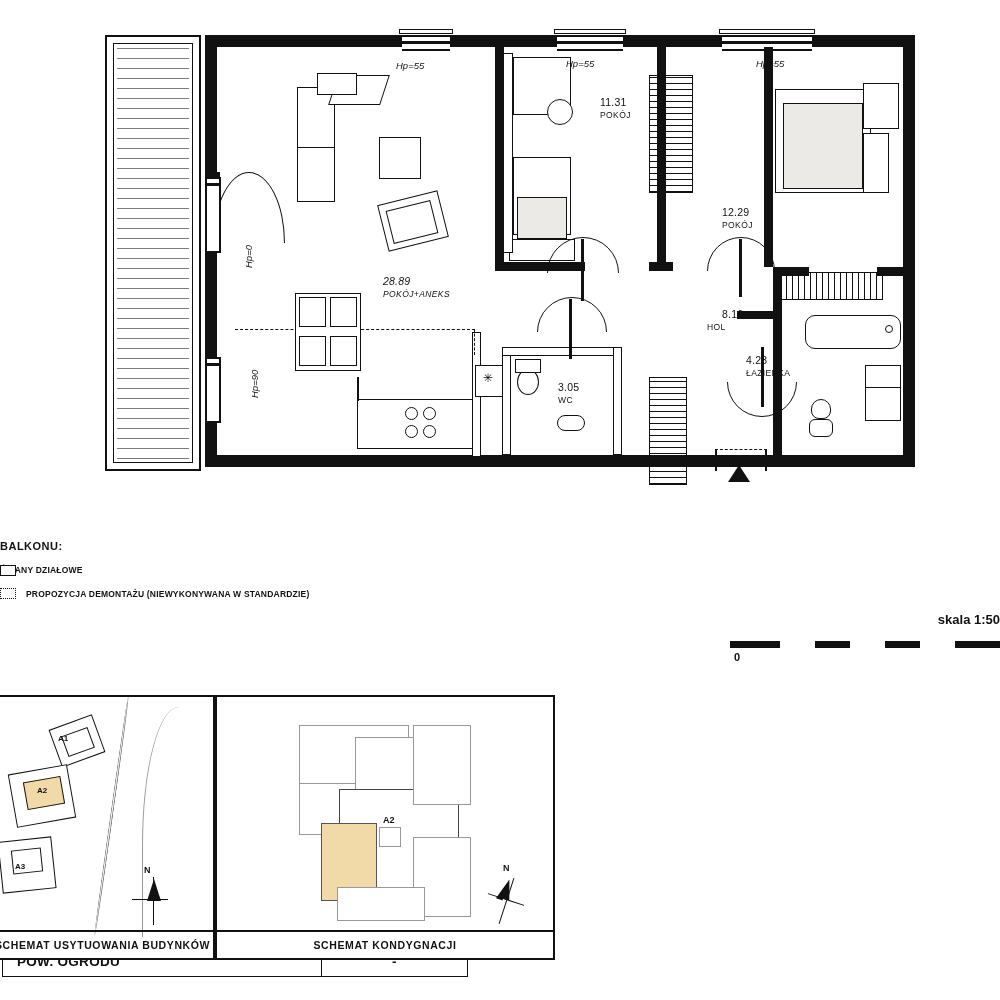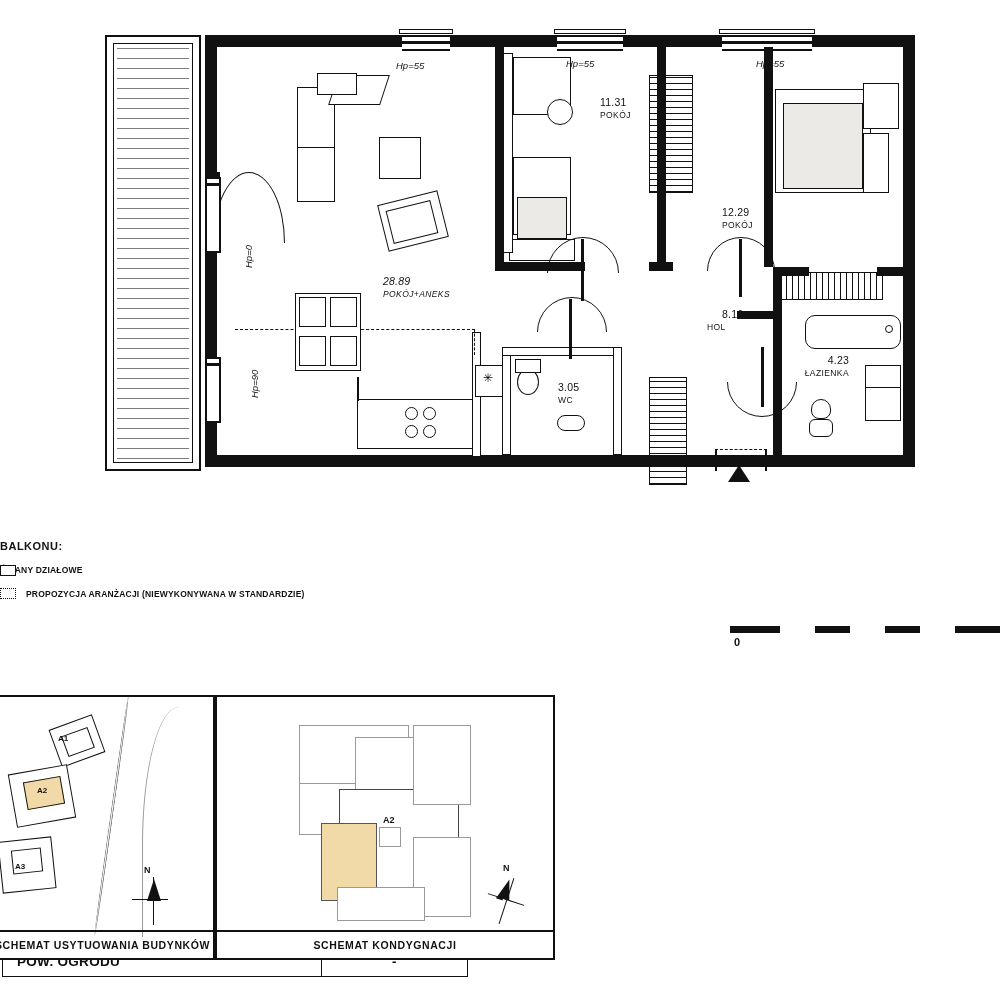--- a/index.html
+++ b/index.html
@@ -272,45 +272,46 @@
   <div class="lbl" style="left:722px;top:206px;">
     <span class="area underline" style="display:inline-block;width:56px;">12.29</span>
     <span class="name">POKÓJ</span>
   </div>
 
   <div class="lbl" style="left:707px;top:308px;">
     <span class="area underline" style="display:inline-block;width:64px;padding-left:15px;">8.16</span>
     <span class="name">HOL</span>
   </div>
 
-  <div class="lbl" style="left:789px;top:354px;text-align:right;">
+  <div class="lbl" style="left:746px;top:354px;">
     <span class="area underline" style="display:inline-block;width:60px;">4.23</span>
     <span class="name">ŁAZIENKA</span>
   </div>
 
   <div class="lbl" style="left:558px;top:381px;">
     <span class="area underline" style="display:inline-block;width:44px;">3.05</span>
     <span class="name">WC</span>
   </div>
 </div>
 
 <div class="abs" id="legend">
   <div class="legend-title">BALKONU:</div>
 
   <div class="legend-row">
     <span class="sw part"></span>
     <span class="legend-txt">ŚCIANY DZIAŁOWE</span>
   </div>
   <div class="legend-row">
     <span class="sw prop"></span>
-    <span class="legend-txt">PROPOZYCJA ARANŻACJI (NIEWYKONYWANA W STANDARDZIE)</span>
+    <span class="legend-txt">PROPOZYCJA DEMONTAŻU (NIEWYKONYWANA W STANDARDZIE)</span>
   </div>
 </div>
 
 <div class="abs" id="scale">
+  <div class="scale-title">skala 1:50</div>
   <div class="scale-bar">
     <i style="left:50px;width:35px;"></i>
     <i style="left:120px;width:35px;"></i>
     <i style="left:190px;width:35px;"></i>
   </div>
   <div class="scale-zero">0</div>
 </div>
 
 <div class="abs" id="bottom">
 

